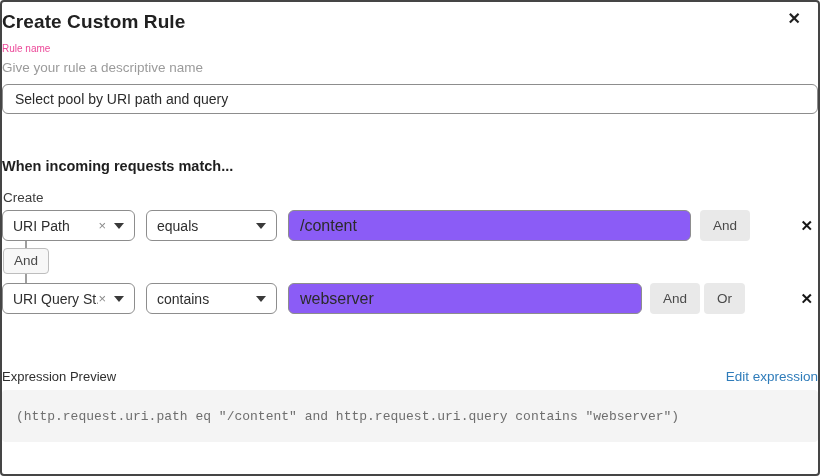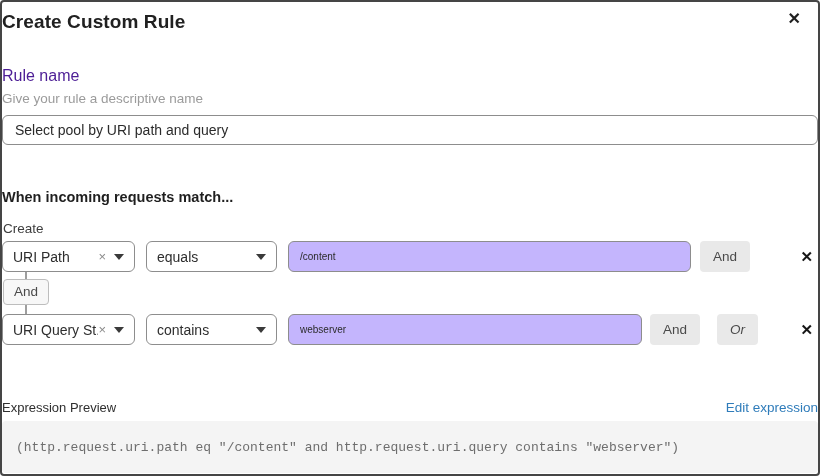--- a/index.html
+++ b/index.html
@@ -29,23 +29,23 @@
     position: absolute;
     top: 7px; right: 15px;
     font-size: 16px;
     font-weight: 700;
     color: #1f1f1f;
     cursor: pointer;
     line-height: 1;
     padding: 2px;
   }
   .section-label {
-    margin-top: 34px;
-    font-size: 16px;
-    color: #4c1d95;
+    margin-top: 10px;
+    font-size: 10px;
+    color: #ec4899;
   }
   .helper-text {
     margin-top: 6px;
     font-size: 13.5px;
     color: #9b9b9b;
   }
   .text-input {
     display: block;
     width: 100%;
     height: 30px;
@@ -113,41 +113,41 @@
     border-top: 6px solid #3a3a3a;
     flex: 0 0 auto;
   }
   .operator-select .caret { margin-left: auto; }
   .value-input {
     height: 31px;
     border: 1px solid #8d8d8d;
     border-radius: 6px;
     padding: 0 11px;
     font-family: "Liberation Sans", sans-serif;
-    font-size: 10px;
+    font-size: 16px;
     color: #2b2b2b;
-    background: #c4b5fd;
+    background: #8b5cf6;
     outline: none;
   }
   .value-input.w1 { width: 403px; }
   .value-input.w2 { width: 354px; }
   .logic-btn {
     height: 31px;
     border: none;
     border-radius: 4px;
     background: #e9e9e9;
     color: #4a4a4a;
     font-family: "Liberation Sans", sans-serif;
     font-size: 13.5px;
     padding: 0 13px;
     cursor: pointer;
   }
   .logic-btn.and1 { margin-left: 9px; }
   .logic-btn.and2 { margin-left: 8px; }
-  .logic-btn.or2  { margin-left: 17px; font-style: italic; }
+  .logic-btn.or2  { margin-left: 4px; }
   .row-remove {
     margin-left: auto;
     margin-right: 5px;
     font-size: 15px;
     font-weight: 700;
     color: #161616;
     cursor: pointer;
     line-height: 1;
   }
   .connector {

